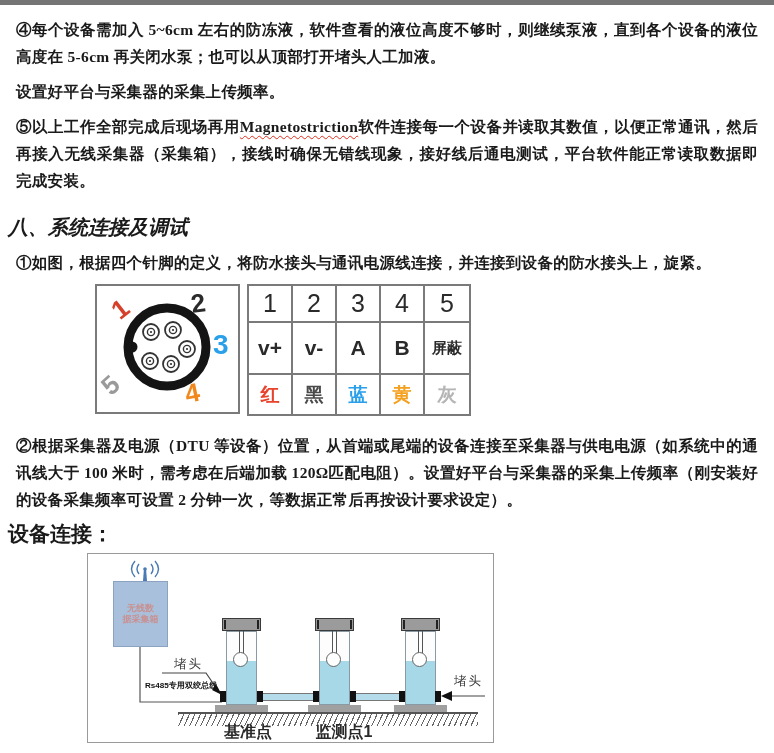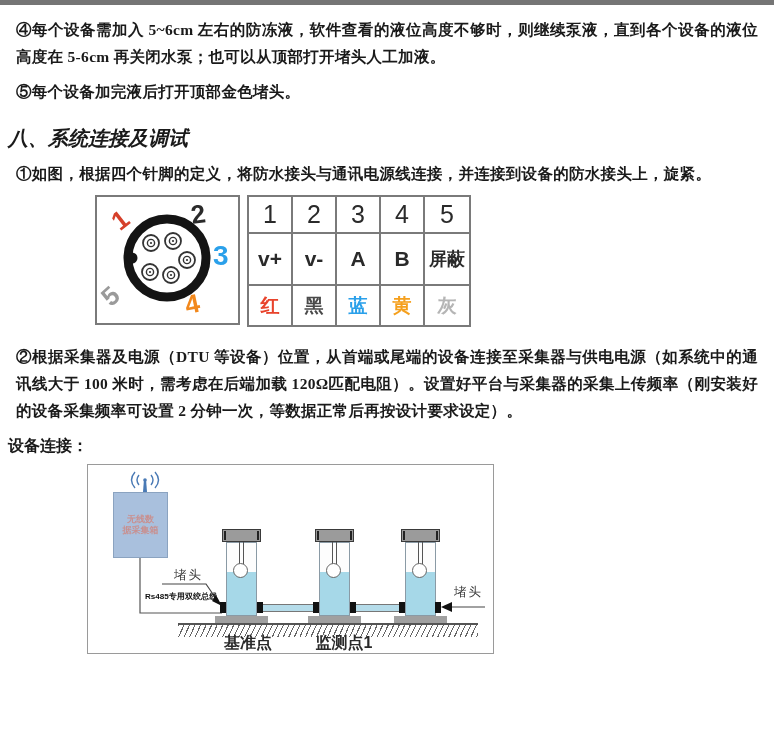--- a/index.html
+++ b/index.html
@@ -3,38 +3,38 @@
 <meta charset="utf-8">
 <style>
   html,body{margin:0;padding:0;background:#fff;}
   .page{position:relative;width:774px;height:753px;background:#fff;overflow:hidden;
         font-family:"Liberation Serif","DejaVu Serif",serif;color:#1a1a1a;}
   .topbar{height:5px;background:#757575;width:100%;}
   .content{padding:3px 8px 0 8px;}
   p.body{margin:8px;font-size:15.5px;line-height:27px;text-align:justify;letter-spacing:.3px;font-weight:bold;}
   .spell{text-decoration:underline wavy #e03020 1px;text-underline-offset:3px;}
   h2.sec{margin:20px 0 0 0;font-size:20px;line-height:27px;font-weight:bold;font-style:italic;}
-  p.bold-label{margin:0;font-size:16px;line-height:27px;font-weight:bold;}
+  p.bold-label{margin:0;font-size:21px;line-height:27px;font-weight:bold;}
 
   
   .fig1{position:relative;margin:8px 0 16px 87px;width:372px;height:132px;}
   .conn-box{position:absolute;left:0;top:0;width:145px;height:130px;border:2px solid #7a7a7a;
             box-sizing:border-box;background:#fff;}
   .pinlabel{position:absolute;font-family:"Liberation Sans","DejaVu Sans",sans-serif;
             font-weight:bold;font-size:26px;line-height:26px;}
   .pt{display:grid;position:absolute;left:152px;top:0;grid-template-columns:repeat(5,44px);
       grid-template-rows:37px 52px 39px;border:2px solid #7a7a7a;background:#fff;}
   .pt .cell{border-right:2px solid #7a7a7a;border-bottom:2px solid #7a7a7a;
       display:flex;align-items:center;justify-content:center;
       font-family:"Liberation Sans","DejaVu Sans",sans-serif;color:#2a2a2a;}
   .pt .cell:nth-child(5n){border-right:none;}
   .pt .cell:nth-child(n+11){border-bottom:none;}
   .pt .r1{font-size:25px;font-weight:400;}
   .pt .r2{font-size:21px;font-weight:bold;}
-  .pt .r2.small{font-size:18px;}
+  .pt .r2.small{font-size:15px;}
   .pt .r3{font-size:19px;font-weight:bold;}
 
   
   .fig2{position:relative;margin:5px 0 0 79px;width:405px;height:188px;
         border:1px solid #9a9a9a;box-sizing:content-box;background:#fff;
         font-family:"Liberation Sans","DejaVu Sans",sans-serif;}
   .fig2 svg.overlay{position:absolute;left:0;top:0;width:405px;height:188px;}
   .collector{position:absolute;left:25px;top:27px;width:55px;height:66px;
        background:#a9c0dd;border:1px solid #8ba3c0;box-sizing:border-box;
        display:flex;flex-direction:column;align-items:center;justify-content:center;
@@ -61,21 +61,22 @@
   .buslabel{position:absolute;left:57px;top:126px;font-size:8.5px;font-weight:bold;color:#111;transform:scale(.95);transform-origin:left;}
 </style>
 </head>
 <body>
 
 <div class="page">
   <div class="topbar"></div>
 
   <div class="content">
     <p class="body">④每个设备需加入 5~6cm 左右的防冻液，软件查看的液位高度不够时，则继续泵液，直到各个设备的液位高度在 5-6cm 再关闭水泵；也可以从顶部打开堵头人工加液。</p>
-    <p class="body">⑤每个设备加完液后打开顶部金色堵头。</p>
+    <p class="body">设置好平台与采集器的采集上传频率。</p>
+    <p class="body"><span>⑤以上工作全部完成后现场再用</span><span class="spell">Magnetostriction</span><span>软件连接每一个设备并读取其数值，以便正常通讯，然后再接入无线采集器（采集箱），接线时确保无错线现象，接好线后通电测试，平台软件能正常读取数据即完成安装。</span></p>
 
     <h2 class="sec">八、系统连接及调试</h2>
     <p class="body">①如图，根据四个针脚的定义，将防水接头与通讯电源线连接，并连接到设备的防水接头上，旋紧。</p>
 
     <div class="fig1">
       <div class="conn-box">
         <svg width="141" height="126" viewBox="0 0 141 126">
           <circle cx="70" cy="61" r="39" fill="none" stroke="#141414" stroke-width="9"></circle>
           <circle cx="35" cy="61" r="5.5" fill="#141414"></circle>
           <g fill="#fff" stroke="#333">

